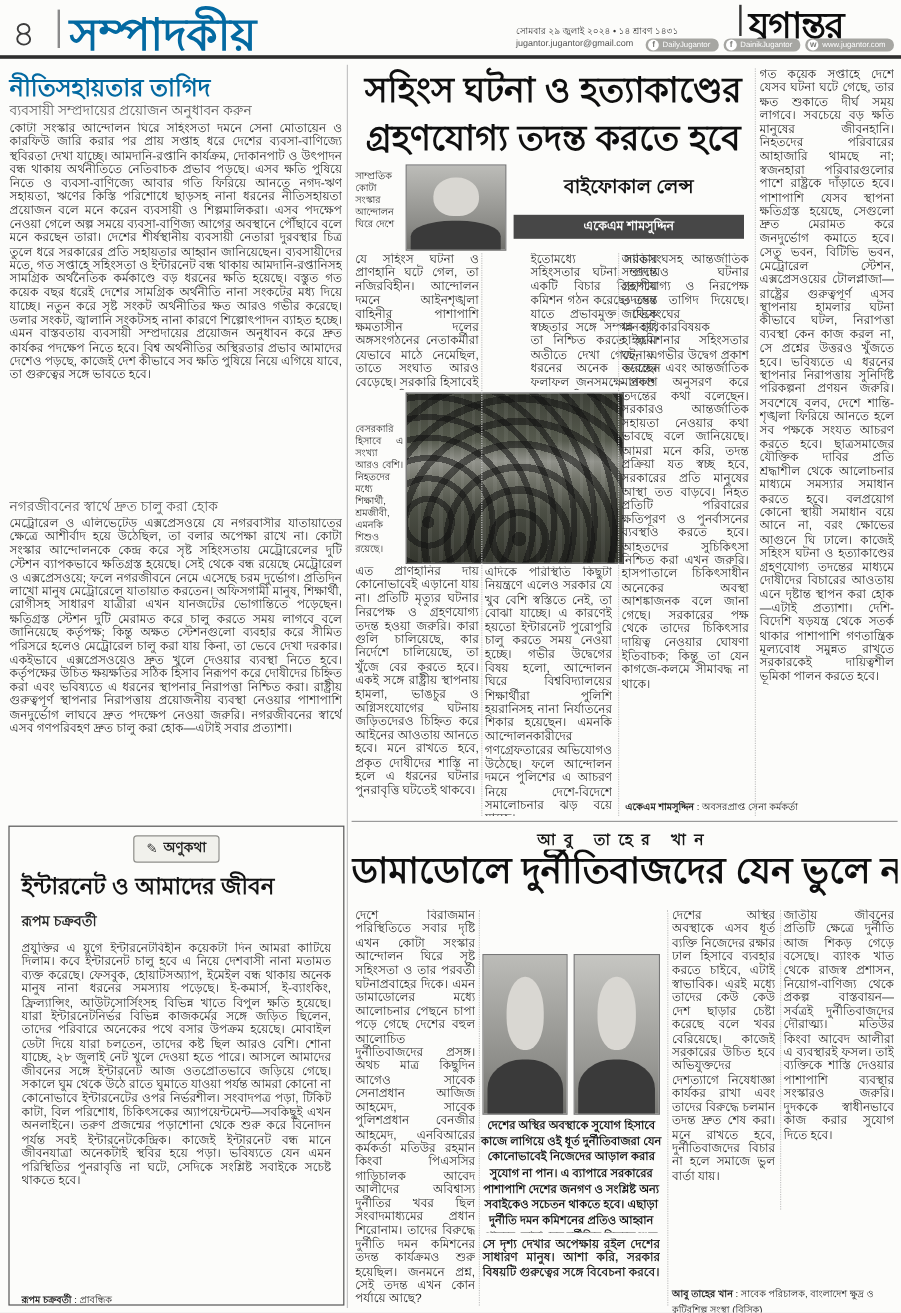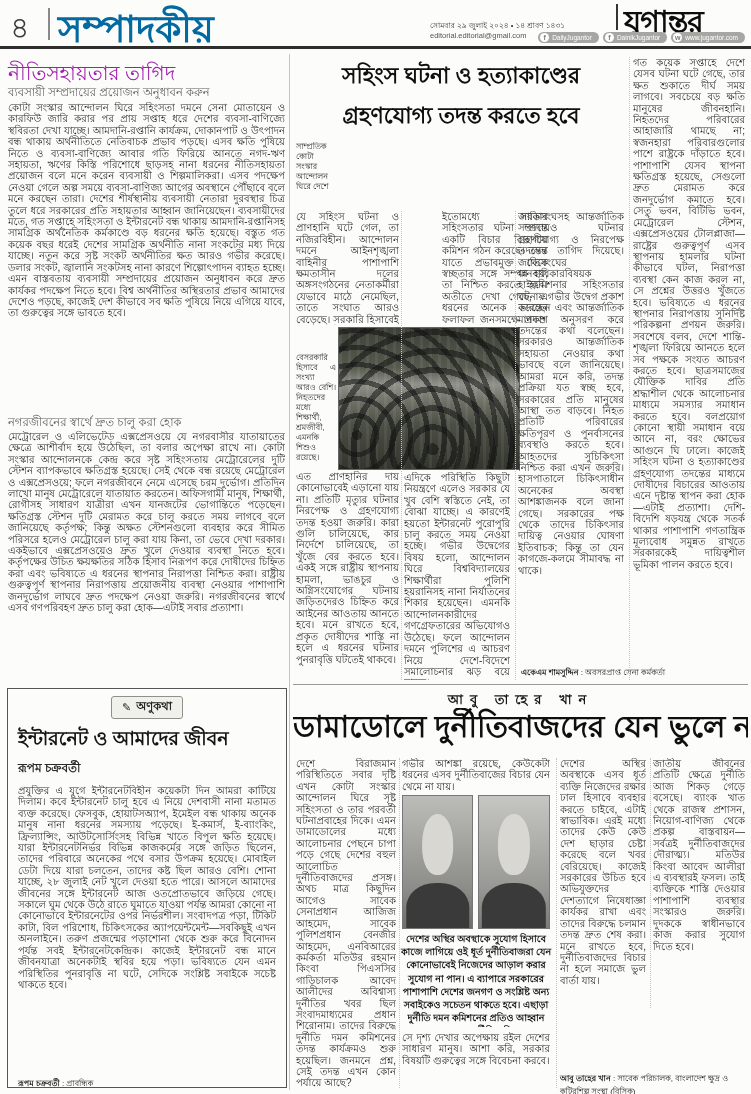--- a/index.html
+++ b/index.html
@@ -1,26 +1,26 @@
 <!DOCTYPE html>
 <html lang="bn"><head>
 <meta charset="utf-8">
 <style>
   html,body{margin:0;padding:0;background:#e8e8e6;}
   .page{position:relative;width:751px;height:1094px;margin:0 auto;background:#fcfcfa;
         font-family:"Liberation Sans","DejaVu Sans",sans-serif;color:#1c1c1c;overflow:hidden;}
   .abs{position:absolute;}
   .body-text{font-size:10px;line-height:11.4px;text-align:justify;color:#2b2b2b;overflow:hidden;word-break:break-word;}
   .tiny{font-size:8px;line-height:10px;}
-  .ed-title{font-size:20px;font-weight:normal;color:#a21caf;}
+  .ed-title{font-size:20px;font-weight:bold;color:#0369a1;}
   .ed-sub{font-size:11.5px;color:#5d5d5d;}
   .vrule{width:1px;background:#c4c4c4;}
   .dotrule{width:0;border-left:1px dotted #c6c6c6;}
   .hrule{height:1px;background:#9a9a9a;}
-  .main-headline{font-size:22px;line-height:40px;font-weight:bold;text-align:center;color:#0f0f0f;}
+  .main-headline{font-size:29px;line-height:40px;font-weight:bold;text-align:center;color:#0f0f0f;}
   .bottom-headline{font-size:30px;line-height:38px;font-weight:bold;text-align:center;color:#0f0f0f;white-space:nowrap;}
   .byline-author-bar{background:#474747;color:#fff;font-size:10.5px;font-weight:bold;
         display:flex;align-items:center;justify-content:center;}
   .colname{font-size:16px;font-weight:bold;text-align:center;color:#111;}
   .bio-line{font-size:8px;color:#222;}
   .bio-line b{font-weight:bold;}
   .portrait{position:relative;overflow:hidden;background:linear-gradient(180deg,#bcbcb8,#8c8c88 70%,#6f6f6b);}
   .portrait::before{content:"";position:absolute;left:50%;top:14%;width:46%;height:46%;transform:translateX(-50%);
         background:#d9d7d2;border-radius:48% 48% 44% 44%;}
   .portrait::after{content:"";position:absolute;left:50%;bottom:-6%;width:92%;height:40%;transform:translateX(-50%);
@@ -46,21 +46,21 @@
 <body>
 
 <div class="page">
 
   <div class="abs" style="left:10px;top:4px;font-size:30px;color:#3c3c3c;">৪</div>
   <div class="abs" style="left:48px;top:8px;width:1.5px;height:32px;background:#8a8a8a;"></div>
   <div class="abs" style="left:58px;top:0px;font-size:37px;font-weight:bold;color:#0369a1;">সম্পাদকীয়</div>
 
   <div class="abs" style="left:430px;top:5px;width:180px;text-align:left;font-size:7.5px;color:#333;line-height:10px;margin-top:16px;">
     <div>সোমবার ২৯ জুলাই ২০২৪ • ১৪ শ্রাবণ ১৪৩১</div>
-    <div style="color:#555;">editorial.editorial@gmail.com</div>
+    <div style="color:#555;">jugantor.jugantor@gmail.com</div>
   </div>
   <div class="abs" style="left:616px;top:4px;width:2px;height:26px;background:#333;"></div>
   <div class="abs" style="left:624px;top:-2px;font-size:30px;font-weight:bold;color:#0d0d0d;letter-spacing:-1px;">যুগান্তর</div>
 
   <div class="abs" style="left:430px;top:32px;width:315px;display:flex;justify-content:flex-end;gap:4px;">
     <span class="badge">
       <span class="ic">f</span>
       <span>DailyJugantor</span>
     </span>
     <span class="badge">
@@ -79,20 +79,27 @@
   <div class="abs ed-sub" style="left:8px;top:84px;width:278px;">ব্যবসায়ী সম্প্রদায়ের প্রয়োজন অনুধাবন করুন</div>
   <div class="abs body-text" style="left:8px;top:102px;width:277px;height:278px;">কোটা সংস্কার আন্দোলন ঘিরে সহিংসতা দমনে সেনা মোতায়েন ও কারফিউ জারি করার পর প্রায় সপ্তাহ ধরে দেশের ব্যবসা-বাণিজ্যে স্থবিরতা দেখা যাচ্ছে। আমদানি-রপ্তানি কার্যক্রম, দোকানপাট ও উৎপাদন বন্ধ থাকায় অর্থনীতিতে নেতিবাচক প্রভাব পড়ছে। এসব ক্ষতি পুষিয়ে নিতে ও ব্যবসা-বাণিজ্যে আবার গতি ফিরিয়ে আনতে নগদ-ঋণ সহায়তা, ঋণের কিস্তি পরিশোধে ছাড়সহ নানা ধরনের নীতিসহায়তা প্রয়োজন বলে মনে করেন ব্যবসায়ী ও শিল্পমালিকরা। এসব পদক্ষেপ নেওয়া গেলে অল্প সময়ে ব্যবসা-বাণিজ্য আগের অবস্থানে পৌঁছাবে বলে মনে করছেন তারা। দেশের শীর্ষস্থানীয় ব্যবসায়ী নেতারা দুরবস্থার চিত্র তুলে ধরে সরকারের প্রতি সহায়তার আহ্বান জানিয়েছেন। ব্যবসায়ীদের মতে, গত সপ্তাহে সহিংসতা ও ইন্টারনেট বন্ধ থাকায় আমদানি-রপ্তানিসহ সামগ্রিক অর্থনৈতিক কর্মকাণ্ডে বড় ধরনের ক্ষতি হয়েছে। বস্তুত গত কয়েক বছর ধরেই দেশের সামগ্রিক অর্থনীতি নানা সংকটের মধ্য দিয়ে যাচ্ছে। নতুন করে সৃষ্ট সংকট অর্থনীতির ক্ষত আরও গভীর করেছে। ডলার সংকট, জ্বালানি সংকটসহ নানা কারণে শিল্পোৎপাদন ব্যাহত হচ্ছে। এমন বাস্তবতায় ব্যবসায়ী সম্প্রদায়ের প্রয়োজন অনুধাবন করে দ্রুত কার্যকর পদক্ষেপ নিতে হবে। বিশ্ব অর্থনীতির অস্থিরতার প্রভাব আমাদের দেশেও পড়ছে, কাজেই দেশ কীভাবে সব ক্ষতি পুষিয়ে নিয়ে এগিয়ে যাবে, তা গুরুত্বের সঙ্গে ভাবতে হবে।</div>
 
   <div class="abs ed-sub" style="left:8px;top:414px;width:278px;">নগরজীবনের স্বার্থে দ্রুত চালু করা হোক</div>
   <div class="abs body-text" style="left:8px;top:431px;width:277px;height:249px;">মেট্রোরেল ও এলিভেটেড এক্সপ্রেসওয়ে যে নগরবাসীর যাতায়াতের ক্ষেত্রে আশীর্বাদ হয়ে উঠেছিল, তা বলার অপেক্ষা রাখে না। কোটা সংস্কার আন্দোলনকে কেন্দ্র করে সৃষ্ট সহিংসতায় মেট্রোরেলের দুটি স্টেশন ব্যাপকভাবে ক্ষতিগ্রস্ত হয়েছে। সেই থেকে বন্ধ রয়েছে মেট্রোরেল ও এক্সপ্রেসওয়ে; ফলে নগরজীবনে নেমে এসেছে চরম দুর্ভোগ। প্রতিদিন লাখো মানুষ মেট্রোরেলে যাতায়াত করতেন। অফিসগামী মানুষ, শিক্ষার্থী, রোগীসহ সাধারণ যাত্রীরা এখন যানজটের ভোগান্তিতে পড়েছেন। ক্ষতিগ্রস্ত স্টেশন দুটি মেরামত করে চালু করতে সময় লাগবে বলে জানিয়েছে কর্তৃপক্ষ; কিন্তু অক্ষত স্টেশনগুলো ব্যবহার করে সীমিত পরিসরে হলেও মেট্রোরেল চালু করা যায় কিনা, তা ভেবে দেখা দরকার। একইভাবে এক্সপ্রেসওয়েও দ্রুত খুলে দেওয়ার ব্যবস্থা নিতে হবে। কর্তৃপক্ষের উচিত ক্ষয়ক্ষতির সঠিক হিসাব নিরূপণ করে দোষীদের চিহ্নিত করা এবং ভবিষ্যতে এ ধরনের স্থাপনার নিরাপত্তা নিশ্চিত করা। রাষ্ট্রীয় গুরুত্বপূর্ণ স্থাপনার নিরাপত্তায় প্রয়োজনীয় ব্যবস্থা নেওয়ার পাশাপাশি জনদুর্ভোগ লাঘবে দ্রুত পদক্ষেপ নেওয়া জরুরি। নগরজীবনের স্বার্থে এসব গণপরিবহণ দ্রুত চালু করা হোক—এটাই সবার প্রত্যাশা।</div>
 
   <div class="abs vrule" style="left:289px;top:54px;height:1036px;"></div>
 
   <div class="abs main-headline" style="left:296px;top:56px;width:330px;height:84px;overflow:hidden;">সহিংস ঘটনা ও হত্যাকাণ্ডের গ্রহণযোগ্য তদন্ত করতে হবে</div>
 
+  <div class="abs" style="left:338px;top:137px;width:282px;height:70px;display:flex;gap:6px;">
+    <div class="portrait" style="width:82px;height:70px;border:1px solid #777;"></div>
+    <div style="flex:1;display:flex;flex-direction:column;justify-content:flex-start;">
+      <div class="colname" style="padding-top:6px;">বাইফোকাল লেন্স</div>
+      <div class="byline-author-bar" style="height:20px;margin-top:9px;">একেএম শামসুদ্দিন</div>
+    </div>
+  </div>
 
   <div class="abs body-text tiny" style="left:296px;top:142px;width:40px;height:66px;">সাম্প্রতিক কোটা সংস্কার আন্দোলন ঘিরে দেশে</div>
   <div class="abs body-text" style="left:296px;top:211px;width:103px;height:114px;">যে সহিংস ঘটনা ও প্রাণহানি ঘটে গেল, তা নজিরবিহীন। আন্দোলন দমনে আইনশৃঙ্খলা বাহিনীর পাশাপাশি ক্ষমতাসীন দলের অঙ্গসংগঠনের নেতাকর্মীরা যেভাবে মাঠে নেমেছিল, তাতে সংঘাত আরও বেড়েছে। সরকারি হিসাবেই দেড় শতাধিক মানুষের মৃত্যু হয়েছে;</div>
   <div class="abs body-text tiny" style="left:296px;top:328px;width:40px;height:139px;margin-top:25px;">বেসরকারি হিসাবে এ সংখ্যা আরও বেশি। নিহতদের মধ্যে শিক্ষার্থী, শ্রমজীবী, এমনকি শিশুও রয়েছে।</div>
   <div class="abs body-text" style="left:296px;top:471px;width:103px;height:209px;">এত প্রাণহানির দায় কোনোভাবেই এড়ানো যায় না। প্রতিটি মৃত্যুর ঘটনার নিরপেক্ষ ও গ্রহণযোগ্য তদন্ত হওয়া জরুরি। কারা গুলি চালিয়েছে, কার নির্দেশে চালিয়েছে, তা খুঁজে বের করতে হবে। একই সঙ্গে রাষ্ট্রীয় স্থাপনায় হামলা, ভাঙচুর ও অগ্নিসংযোগের ঘটনায় জড়িতদেরও চিহ্নিত করে আইনের আওতায় আনতে হবে। মনে রাখতে হবে, প্রকৃত দোষীদের শাস্তি না হলে এ ধরনের ঘটনার পুনরাবৃত্তি ঘটতেই থাকবে।</div>
 
   <div class="abs body-text" style="left:404px;top:211px;width:106px;height:114px;margin-left:38px;">ইতোমধ্যে সরকার সহিংসতার ঘটনা তদন্তে একটি বিচার বিভাগীয় কমিশন গঠন করেছে। তদন্ত যাতে প্রভাবমুক্ত থেকে স্বচ্ছতার সঙ্গে সম্পন্ন হয়, তা নিশ্চিত করতে হবে। অতীতে দেখা গেছে, এ ধরনের অনেক তদন্তের ফলাফল জনসমক্ষে প্রকাশ করা হয়নি; ফলে প্রকৃত অপরাধীরা পার পেয়ে গেছে।</div>
 
   <div class="abs scene" style="left:338px;top:327px;width:180px;height:141px;border:1px solid #666;"></div>
 
@@ -125,30 +132,29 @@
     <div class="bio-line" style="margin:4px 10px 6px;">
       <b>রূপম চক্রবর্তী</b><span> : প্রাবন্ধিক</span>
     </div>
   </div>
 
   <div class="abs spaced-author" style="left:293px;top:690px;width:455px;">আবু তাহের খান</div>
   <div class="abs bottom-headline" style="left:293px;top:708px;width:455px;height:44px;overflow:hidden;">ডামাডোলে দুর্নীতিবাজদের যেন ভুলে না যাই</div>
 
   <div class="abs body-text" style="left:296px;top:758px;width:100px;height:332px;">দেশে বিরাজমান পরিস্থিতিতে সবার দৃষ্টি এখন কোটা সংস্কার আন্দোলন ঘিরে সৃষ্ট সহিংসতা ও তার পরবর্তী ঘটনাপ্রবাহের দিকে। এমন ডামাডোলের মধ্যে আলোচনার পেছনে চাপা পড়ে গেছে দেশের বহুল আলোচিত দুর্নীতিবাজদের প্রসঙ্গ। অথচ মাত্র কিছুদিন আগেও সাবেক সেনাপ্রধান আজিজ আহমেদ, সাবেক পুলিশপ্রধান বেনজীর আহমেদ, এনবিআরের কর্মকর্তা মতিউর রহমান কিংবা পিএসসির গাড়িচালক আবেদ আলীদের অবিশ্বাস্য দুর্নীতির খবর ছিল সংবাদমাধ্যমের প্রধান শিরোনাম। তাদের বিরুদ্ধে দুর্নীতি দমন কমিশনের তদন্ত কার্যক্রমও শুরু হয়েছিল। জনমনে প্রশ্ন, সেই তদন্ত এখন কোন পর্যায়ে আছে?</div>
 
-  <div class="abs body-text" style="left:402px;top:758px;width:148px;height:35px;">গভীর আশঙ্কা রয়েছে, কেউকেটা ধরনের এসব দুর্নীতিবাজের বিচার যেন থেমে না যায়।</div>
 
   <div class="abs" style="left:402px;top:795px;width:148px;height:132px;display:flex;gap:5px;">
     <div class="portrait" style="width:71px;height:132px;border:1px solid #777;"></div>
     <div class="portrait" style="width:72px;height:132px;border:1px solid #777;background:linear-gradient(180deg,#c6c6c2,#979793 70%,#7a7a76);"></div>
   </div>
 
   <div class="abs quote" style="left:397px;top:932px;width:158px;height:95px;overflow:hidden;">দেশের অস্থির অবস্থাকে সুযোগ হিসাবে কাজে লাগিয়ে ওই ধূর্ত দুর্নীতিবাজরা যেন কোনোভাবেই নিজেদের আড়াল করার সুযোগ না পান। এ ব্যাপারে সরকারের পাশাপাশি দেশের জনগণ ও সংশ্লিষ্ট অন্য সবাইকেও সচেতন থাকতে হবে। এছাড়া দুর্নীতি দমন কমিশনের প্রতিও আহ্বান থাকবে, তারা যেন দুর্নীতির বিরুদ্ধে শুরু হওয়া তাদের নানাবিধ তদন্ত কার্যক্রমের ক্ষেত্রে কোনোরূপ শৈথিল্য প্রদর্শন না করে। মোটকথা, আজিজ-বেনজীর-মতিউর-আবেদ আলীদের দুর্নীতি ও অপকর্মের কথা অত সহজেই যেন আমরা ভুলে না যাই।</div>
 
-  <div class="abs body-text" style="left:402px;top:1032px;width:148px;height:56px;">সে দৃশ্য দেখার অপেক্ষায় রইল দেশের সাধারণ মানুষ। আশা করি, সরকার বিষয়টি গুরুত্বের সঙ্গে বিবেচনা করবে।</div>
+  <div class="abs body-text" style="left:402px;top:1032px;width:148px;height:56px;font-weight:bold;">সে দৃশ্য দেখার অপেক্ষায় রইল দেশের সাধারণ মানুষ। আশা করি, সরকার বিষয়টি গুরুত্বের সঙ্গে বিবেচনা করবে।</div>
 
   <div class="abs body-text" style="left:560px;top:758px;width:86px;height:250px;">দেশের অস্থির অবস্থাকে এসব ধূর্ত ব্যক্তি নিজেদের রক্ষার ঢাল হিসাবে ব্যবহার করতে চাইবে, এটাই স্বাভাবিক। এরই মধ্যে তাদের কেউ কেউ দেশ ছাড়ার চেষ্টা করেছে বলে খবর বেরিয়েছে। কাজেই সরকারের উচিত হবে অভিযুক্তদের দেশত্যাগে নিষেধাজ্ঞা কার্যকর রাখা এবং তাদের বিরুদ্ধে চলমান তদন্ত দ্রুত শেষ করা। মনে রাখতে হবে, দুর্নীতিবাজদের বিচার না হলে সমাজে ভুল বার্তা যায়।</div>
   <div class="abs body-text" style="left:653px;top:758px;width:92px;height:250px;">জাতীয় জীবনের প্রতিটি ক্ষেত্রে দুর্নীতি আজ শিকড় গেড়ে বসেছে। ব্যাংক খাত থেকে রাজস্ব প্রশাসন, নিয়োগ-বাণিজ্য থেকে প্রকল্প বাস্তবায়ন—সর্বত্রই দুর্নীতিবাজদের দৌরাত্ম্য। মতিউর কিংবা আবেদ আলীরা এ ব্যবস্থারই ফসল। তাই ব্যক্তিকে শাস্তি দেওয়ার পাশাপাশি ব্যবস্থার সংস্কারও জরুরি। দুদককে স্বাধীনভাবে কাজ করার সুযোগ দিতে হবে।</div>
 
 
   <div class="abs bio-line" style="left:560px;top:1072px;width:188px;">
     <b>আবু তাহের খান</b><span> : সাবেক পরিচালক, বাংলাদেশ ক্ষুদ্র ও কুটিরশিল্প সংস্থা (বিসিক)</span>
   </div>
 
   <div class="abs dotrule" style="left:399px;top:758px;height:330px;"></div>

